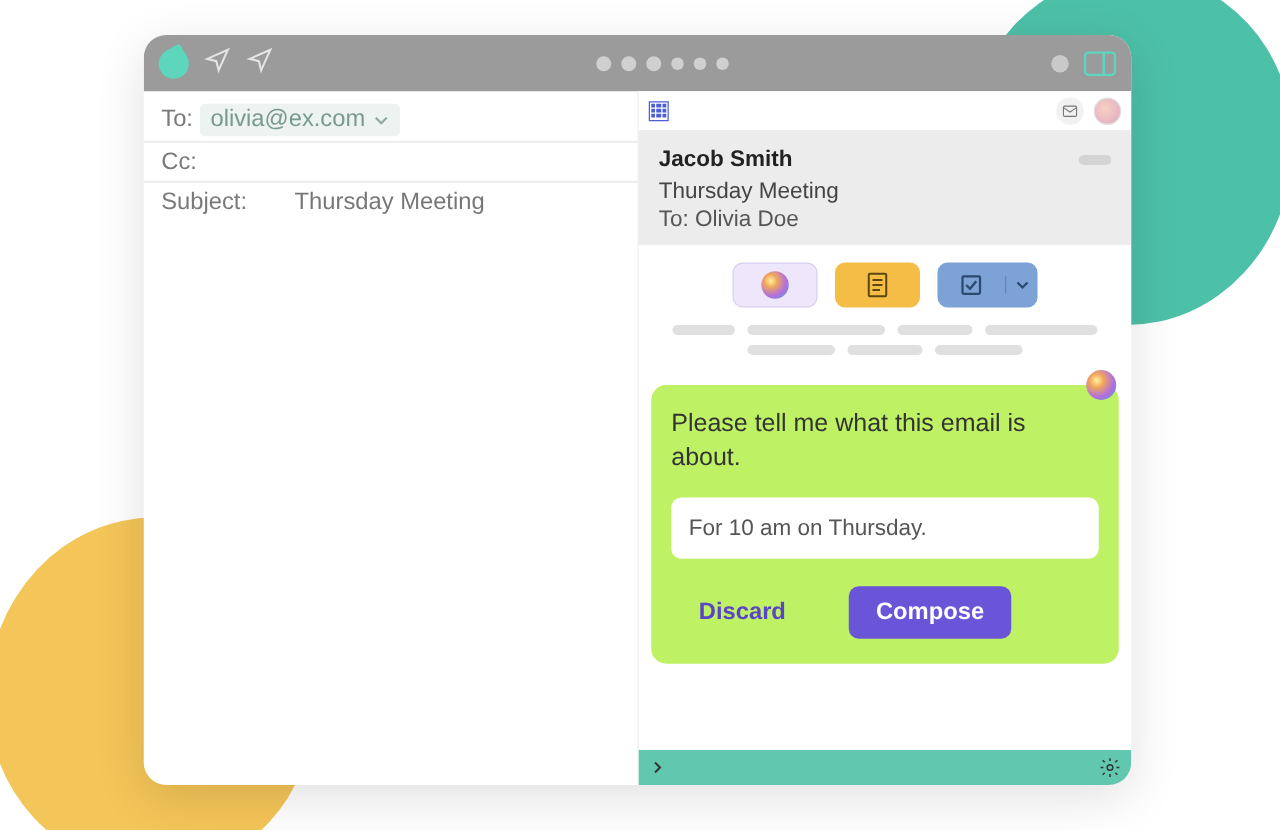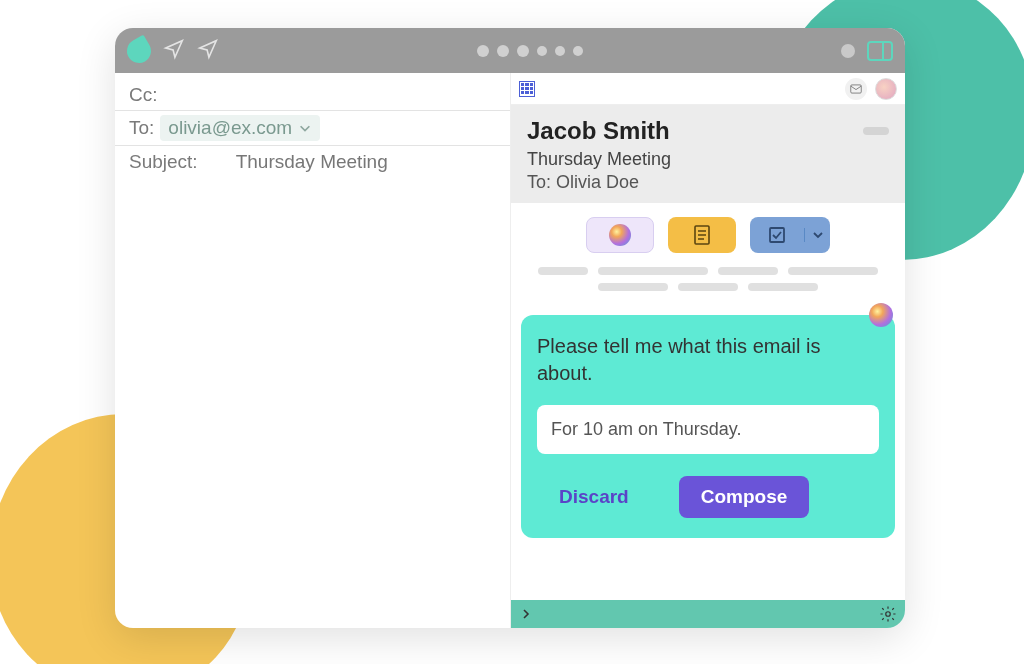--- a/index.html
+++ b/index.html
@@ -110,21 +110,21 @@
     .apps-icon { width:16px; height:16px; display:grid; grid-template-columns:repeat(3,1fr); grid-template-rows:repeat(3,1fr); gap:1px; border:1px solid #4c5fd6; padding:1px; }
     .apps-icon div { background:#4c5fd6; }
     .sp-top-spacer { flex:1; }
     .mail-chip { width:22px; height:22px; border-radius:50%; background:#f1f1f1; display:flex; align-items:center; justify-content:center; }
     .mail-chip svg { width:14px; height:14px; stroke:#777; fill:none; stroke-width:1.5; }
     .avatar-sm { width:22px; height:22px; border-radius:50%; background: radial-gradient(circle at 40% 40%, #f8d2c3, #e0a5c1); border:1px solid #ddd; }
     .sp-header {
       background: #ececec;
       padding: 12px 16px 10px 16px;
     }
-    .sender { font-size: 24px; font-weight: 700; color: #222; display:flex; align-items:center; }
+    .sender { font-size: 18px; font-weight: 700; color: #222; display:flex; align-items:center; }
     .drag-pill { width:26px; height:8px; border-radius:4px; background:#d4d4d4; margin-left:auto; }
     .meeting-line { font-size: 18px; color:#444; margin-top:4px; }
     .to-line { font-size:18px; color:#555; margin-top:2px; }
     .pill-row { display:flex; gap:14px; justify-content:center; padding: 14px 10px 6px; background:#fff; }
     .pill {
       height: 36px; border-radius:8px;
       display:flex; align-items:center; justify-content:center;
     }
     .pill.ai { width:68px; background:#eee6fa; border:1px solid #d8cef0; }
     .pill.ai .orb { width:22px; height:22px; border-radius:50%; background: radial-gradient(circle at 35% 35%, #fff3a0, #f2a65a 25%, #b16fe0 60%, #4aa3d1); }
@@ -132,21 +132,21 @@
     .pill.note svg { stroke:#5b4510; fill:none; stroke-width:1.6; }
     .pill.check { width:80px; background:#7ca2d6; display:flex; }
     .pill.check .check-box { flex:1; display:flex; align-items:center; justify-content:center; }
     .pill.check .arrow-box { width:26px; border-left:1px solid #5989c5; display:flex; align-items:center; justify-content:center; }
     .pill.check svg { stroke:#2e4970; fill:none; stroke-width:1.8; }
     .skeleton { padding: 8px 16px 16px; background:#fff; }
     .sk-row { display:flex; gap:10px; justify-content:center; margin-bottom:8px; }
     .sk { height:8px; border-radius:4px; background:#e0e0e0; }
     .card {
       margin: 0 10px 10px 10px;
-      background:#5eead4;
+      background:#bef264;
       border-radius:12px;
       padding: 18px 16px 20px 16px;
       position:relative;
     }
     .card .orb-sm {
       position:absolute; top:-12px; right:2px;
       width:24px; height:24px; border-radius:50%;
       background: radial-gradient(circle at 35% 35%, #fff3a0, #f2a65a 25%, #b16fe0 60%, #4aa3d1);
     }
     .prompt-text { font-size:20px; color:#333; line-height:1.35; }
@@ -213,30 +213,30 @@
             <rect x="1" y="1" width="24" height="18" rx="3"></rect>
             <line x1="16" y1="1" x2="16" y2="19"></line>
           </svg>
       </span>
     </div>
   </div>
 
   <div class="main">
     <div class="compose-area">
       <div class="row">
-        <span class="label">Cc:</span>
-      </div>
-      <div class="row">
         <span class="label">To:</span>
         <span class="chip">
           <span>olivia@ex.com</span>
           <svg viewBox="0 0 16 16">
               <polyline points="3,6 8,11 13,6"></polyline>
             </svg>
         </span>
+      </div>
+      <div class="row">
+        <span class="label">Cc:</span>
       </div>
       <div class="row noborder">
         <span class="label">Subject:</span>
         <span>Thursday Meeting</span>
       </div>
     </div>
 
     <div class="sidepanel">
       <div class="sp-top">
         <div class="apps-icon">

